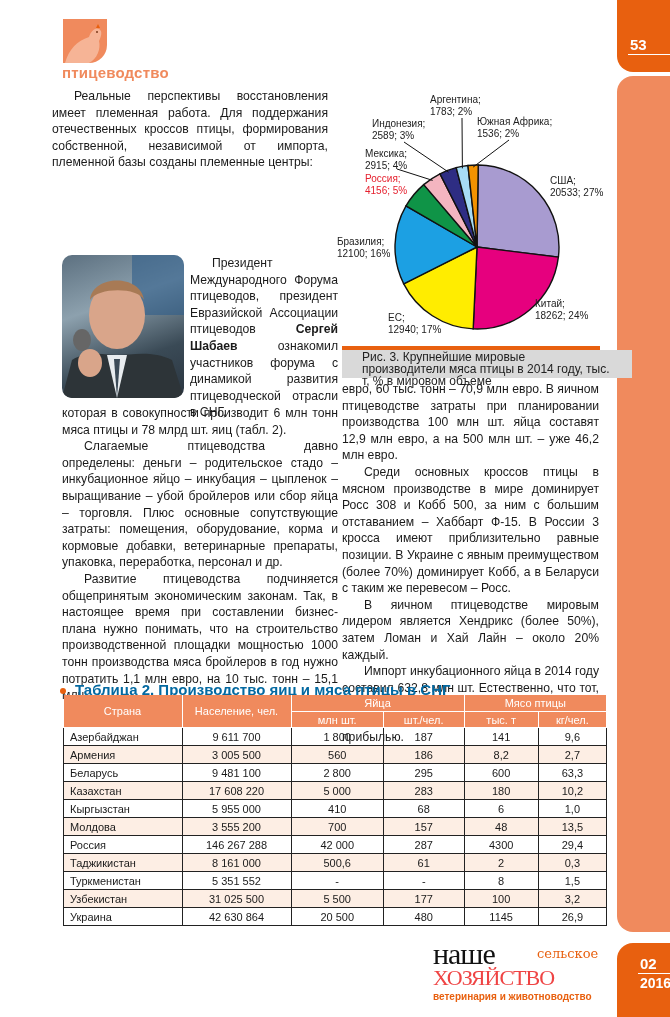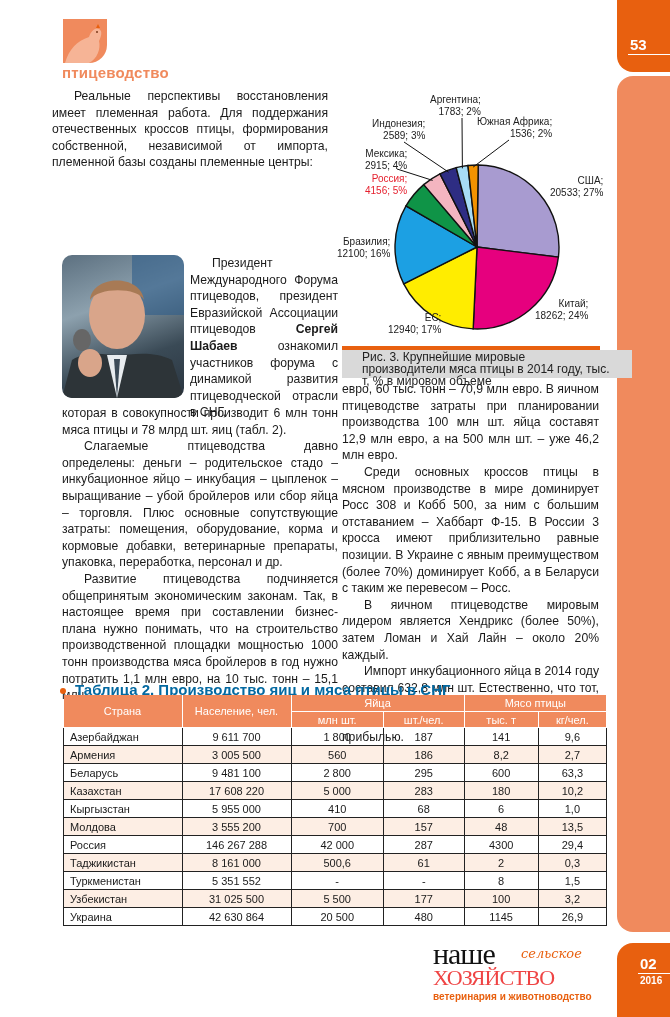--- a/index.html
+++ b/index.html
@@ -11,21 +11,21 @@
   .tab-top { position:absolute; left:617px; top:0; width:53px; height:72px;
              background:#e8600f; border-bottom-left-radius:16px; }
   .tab-mid { position:absolute; left:617px; top:76px; width:53px; height:856px;
              background:#f08a5d; border-top-left-radius:16px; border-bottom-left-radius:16px; }
   .tab-bot { position:absolute; left:617px; top:943px; width:53px; height:74px;
              background:#e8600f; border-top-left-radius:16px; }
   .pagenum { position:absolute; left:630px; top:36px; color:#fff; font-weight:bold; font-size:15px; }
   .pagenum-line { position:absolute; left:628px; top:54px; width:42px; height:1px; background:#fff; }
   .issue-num { position:absolute; left:640px; top:955px; color:#fff; font-weight:bold; font-size:15px; }
   .issue-line { position:absolute; left:638px; top:973px; width:32px; height:1px; background:#fff; }
-  .issue-year { position:absolute; left:640px; top:975px; color:#fff; font-weight:bold; font-size:10px; }
+  .issue-year { position:absolute; left:640px; top:975px; color:#fff; font-weight:bold; font-size:14px; }
 
   
   .logo-box { position:absolute; left:63px; top:19px; width:44px; height:44px;
               background:#f08a5d; border-bottom-right-radius:18px; overflow:hidden; }
   .section-title { position:absolute; left:62px; top:64px; color:#f08a5d; font-weight:bold; font-size:15px; letter-spacing:0.2px; }
 
   
   .col { position:absolute; font-size:12.2px; line-height:16.6px; text-align:justify; }
   .col p { margin:0; text-indent:22px; }
   .col p.noind { text-indent:0; }
@@ -33,38 +33,38 @@
   .bullets li { position:relative; padding-left:18px; }
   .bullets li::before { content:""; position:absolute; left:3px; top:6px; width:6px; height:6px; border-radius:50%; background:#e8600f; }
 
   .photo { position:absolute; left:62px; top:255px; width:122px; height:143px; border-radius:10px; overflow:hidden;
            background:linear-gradient(160deg,#5c7080 0%,#8da1ae 35%,#3a4a56 70%,#2a3540 100%); }
 
   
   .fig-bar { position:absolute; left:342px; top:346px; width:258px; height:4px; background:#e8600f; }
   .fig-cap { position:absolute; left:342px; top:350px; width:250px; height:26px; background:#d9d9d9;
              font-size:12px; line-height:12px; padding:1px 20px; color:#222; }
-  .pie-lbl { position:absolute; font-size:10px; line-height:12px; text-align:right; white-space:nowrap; color:#222; }
+  .pie-lbl { position:absolute; font-size:10px; line-height:12px; text-align:left; white-space:nowrap; color:#222; }
   .pie-lbl.red { color:#e5202e; }
 
   
   .tbl-title { position:absolute; left:60px; top:681px; color:#0369a1; font-weight:bold; font-size:15px; }
   .tbl-title::before { content:""; display:inline-block; width:6px; height:6px; border-radius:50%; background:#e8600f; margin-right:9px; vertical-align:middle; }
   table.data { position:absolute; left:63px; top:695px; width:544px; border-collapse:collapse; font-size:11px; }
   table.data th { background:#f08a5d; color:#fff; font-weight:normal; padding:0; height:16px; border-right:1px solid #fff; border-bottom:1px solid #fff; }
   table.data th.sub { height:15px; }
   table.data td { border:1px solid #222; height:17px; padding:0 6px; text-align:center; }
   table.data td:first-child { text-align:left; }
   table.data tr:nth-child(even) td { background:#fdeee4; }
 
   
   .brand { position:absolute; left:433px; top:942px; }
   .brand-l1 { font-family:"Liberation Serif", serif; font-size:30px; line-height:24px; letter-spacing:-1px; color:#111; }
   .brand-l2 { font-family:"Liberation Serif", serif; font-size:22px; line-height:24px; letter-spacing:-1px; color:#ef4444; }
-  .brand-script { position:absolute; left:88px; top:4px; font-family:"DejaVu Serif", serif; font-style:italic; color:#e8600f; font-size:13px; }
+  .brand-script { position:absolute; left:104px; top:4px; font-family:"DejaVu Serif", serif; color:#e8600f; font-size:13px; }
   .brand-sub { color:#e8600f; font-weight:bold; font-size:10px; margin-top:1px; }
 </style>
 </head>
 <body>
 
 <div class="tab-top"></div>
 <div class="tab-mid"></div>
 <div class="tab-bot"></div>
 <div class="pagenum">53</div>
 <div class="pagenum-line"></div>

